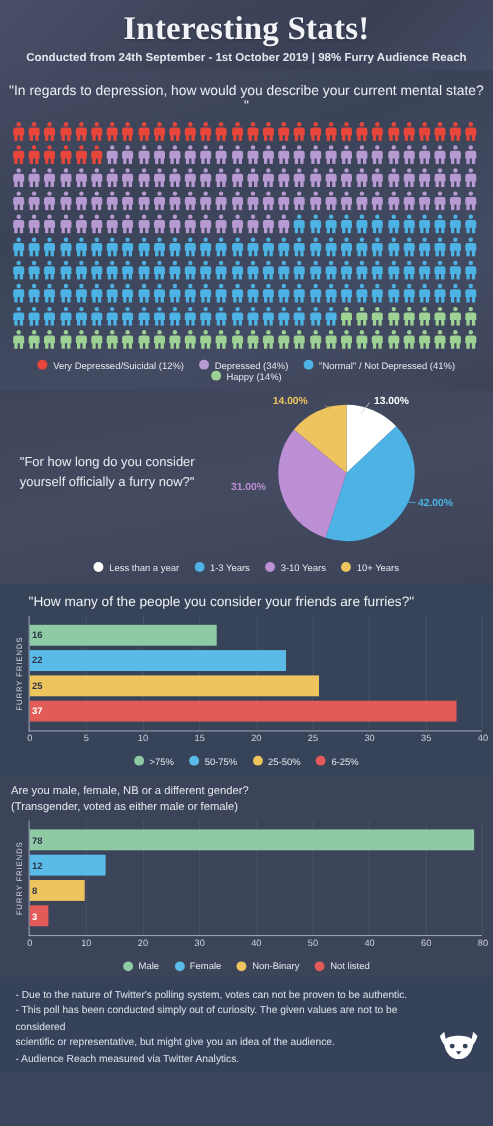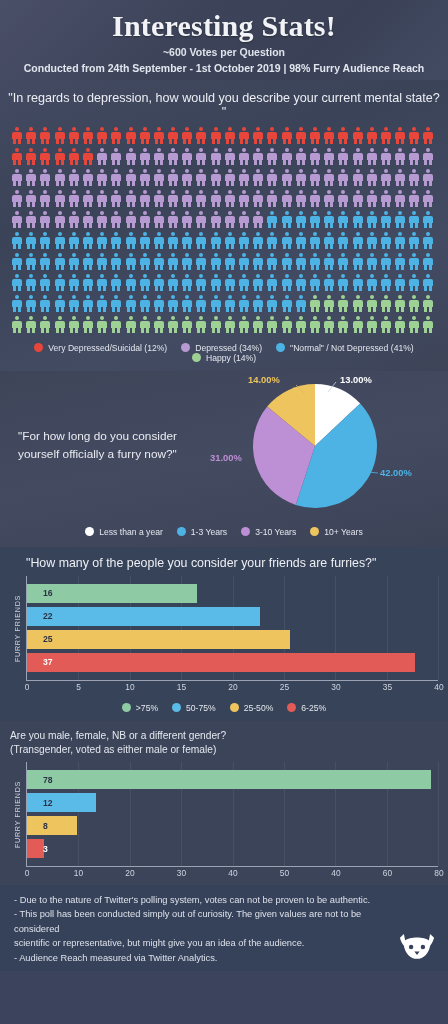--- a/index.html
+++ b/index.html
@@ -146,21 +146,21 @@
   }
   .bar-row {
     position: relative; height: 19px; margin: 4px 0; display: block;
   }
   .bar {
     height: 19px; position: relative; border-radius: 0;
     display: flex; align-items: center;
   }
   .bar-val {
     font-size: 8.6px; font-weight: bold; color: #2d3347;
-    margin-left: 16px;
+    margin-left: 2px;
   }
   .bar-val.light { color: #ffffff; }
   .axis-x {
     position: relative; height: 16px; margin-left: 16px;
   }
   .tick {
     position: absolute; top: 1px; font-size: 8.4px; color: #cfd4e0;
     transform: translateX(-50%);
   }
 
@@ -171,21 +171,20 @@
   }
   .logo {
     position: absolute; right: 10px; bottom: 8px; width: 42px; height: 32px;
   }
 </style>
 </head>
 <body>
 
 <div class="sec sec-head">
   <div class="title">Interesting Stats!</div>
-  <div class="subtitle1">~600 Votes per Question</div>
   <div class="subtitle2">Conducted from 24th September - 1st October 2019 | 98% Furry Audience Reach</div>
 </div>
 
 <div class="sec sec-picto">
   <div class="q-center">"In regards to depression, how would you describe your current mental state? "</div>
   <div class="picto-wrap">
     <div class="picto-grid" id="picto-grid">
         <div class="person" style="color: rgb(232, 70, 58);">
           <div class="head"></div>
           <div class="body"></div>
@@ -2173,20 +2172,38 @@
         <span class="tick" style="left: calc(12.5% + 1px);">10</span>
         <span class="tick" style="left: calc(25% + 1px);">20</span>
         <span class="tick" style="left: calc(37.5% + 1px);">30</span>
         <span class="tick" style="left: calc(50% + 1px);">40</span>
         <span class="tick" style="left: calc(62.5% + 1px);">50</span>
         <span class="tick" style="left: calc(75% + 1px);">40</span>
         <span class="tick" style="left: calc(87.5% + 1px);">60</span>
         <span class="tick" style="left: calc(100% + 1px);">80</span>
       </div>
   </div>
+  <div class="legend" id="legend-q4">
+      <div class="item">
+        <span class="dot" style="background: rgb(142, 202, 164);"></span>
+        <span>Male</span>
+      </div>
+      <div class="item">
+        <span class="dot" style="background: rgb(91, 187, 232);"></span>
+        <span>Female</span>
+      </div>
+      <div class="item">
+        <span class="dot" style="background: rgb(238, 196, 94);"></span>
+        <span>Non-Binary</span>
+      </div>
+      <div class="item">
+        <span class="dot" style="background: rgb(227, 91, 87);"></span>
+        <span>Not listed</span>
+      </div>
+    </div>
 </div>
 
 <div class="sec sec-foot">
   <div class="foot-txt">
     <div>- Due to the nature of Twitter's polling system, votes can not be proven to be authentic.</div>
     <div>- This poll has been conducted simply out of curiosity. The given values are not to be considered</div>
     <div>scientific or representative, but might give you an idea of the audience.</div>
     <div>- Audience Reach measured via Twitter Analytics.</div>
   </div>
   <svg class="logo" viewBox="0 0 64 48">

